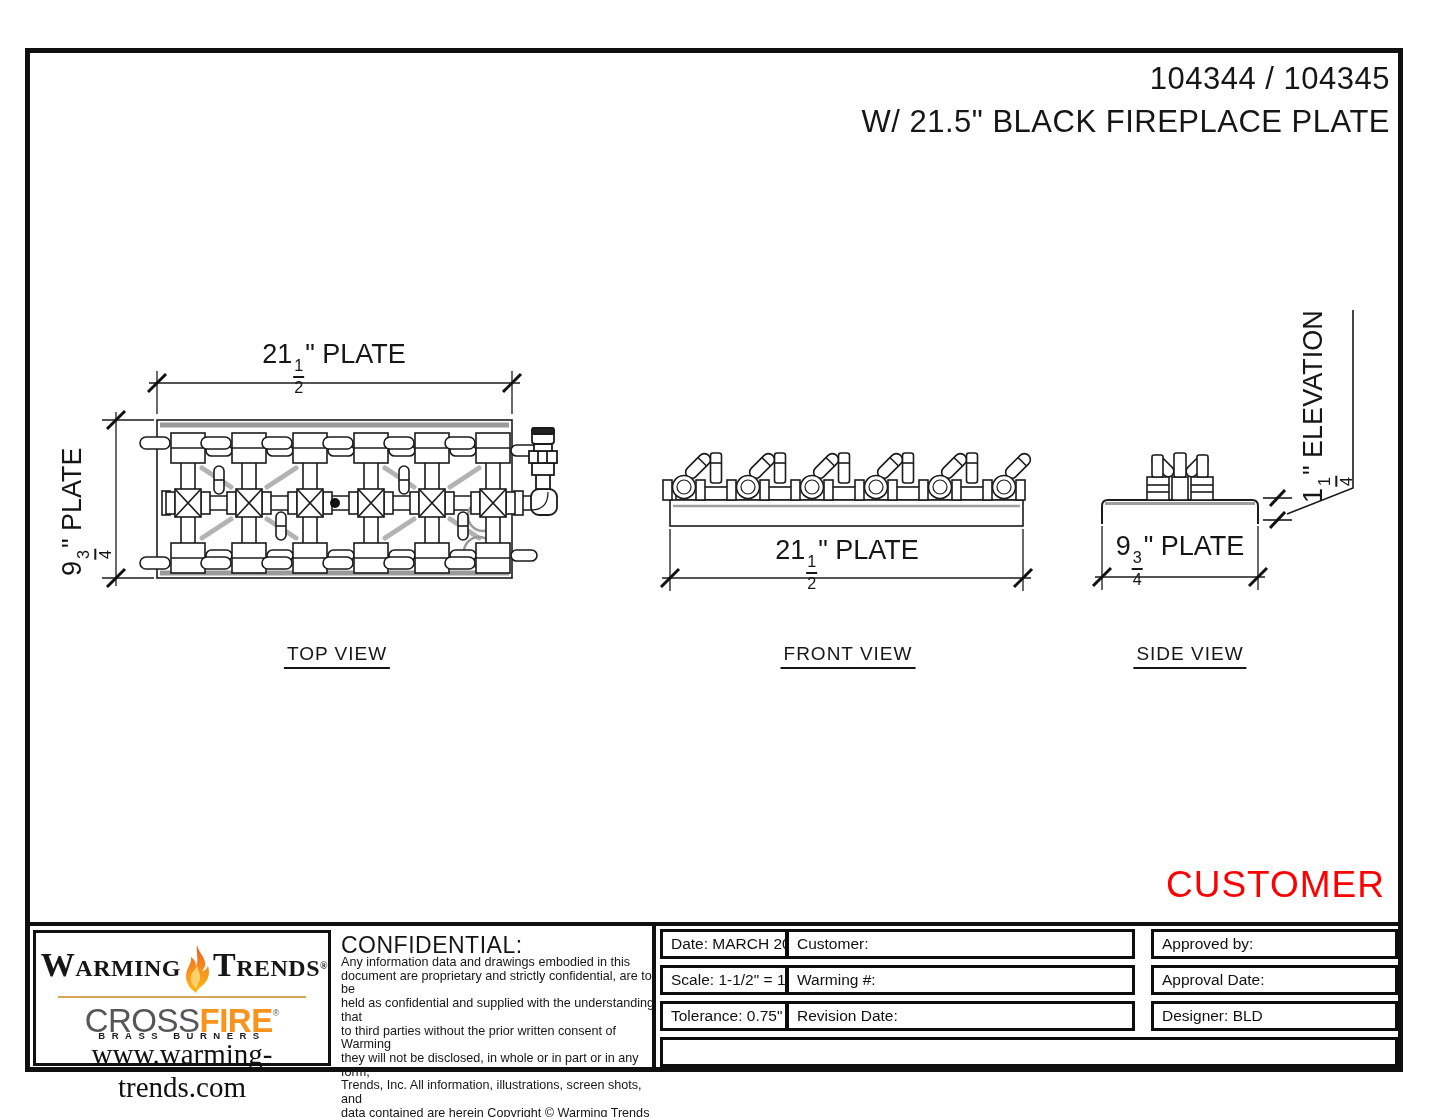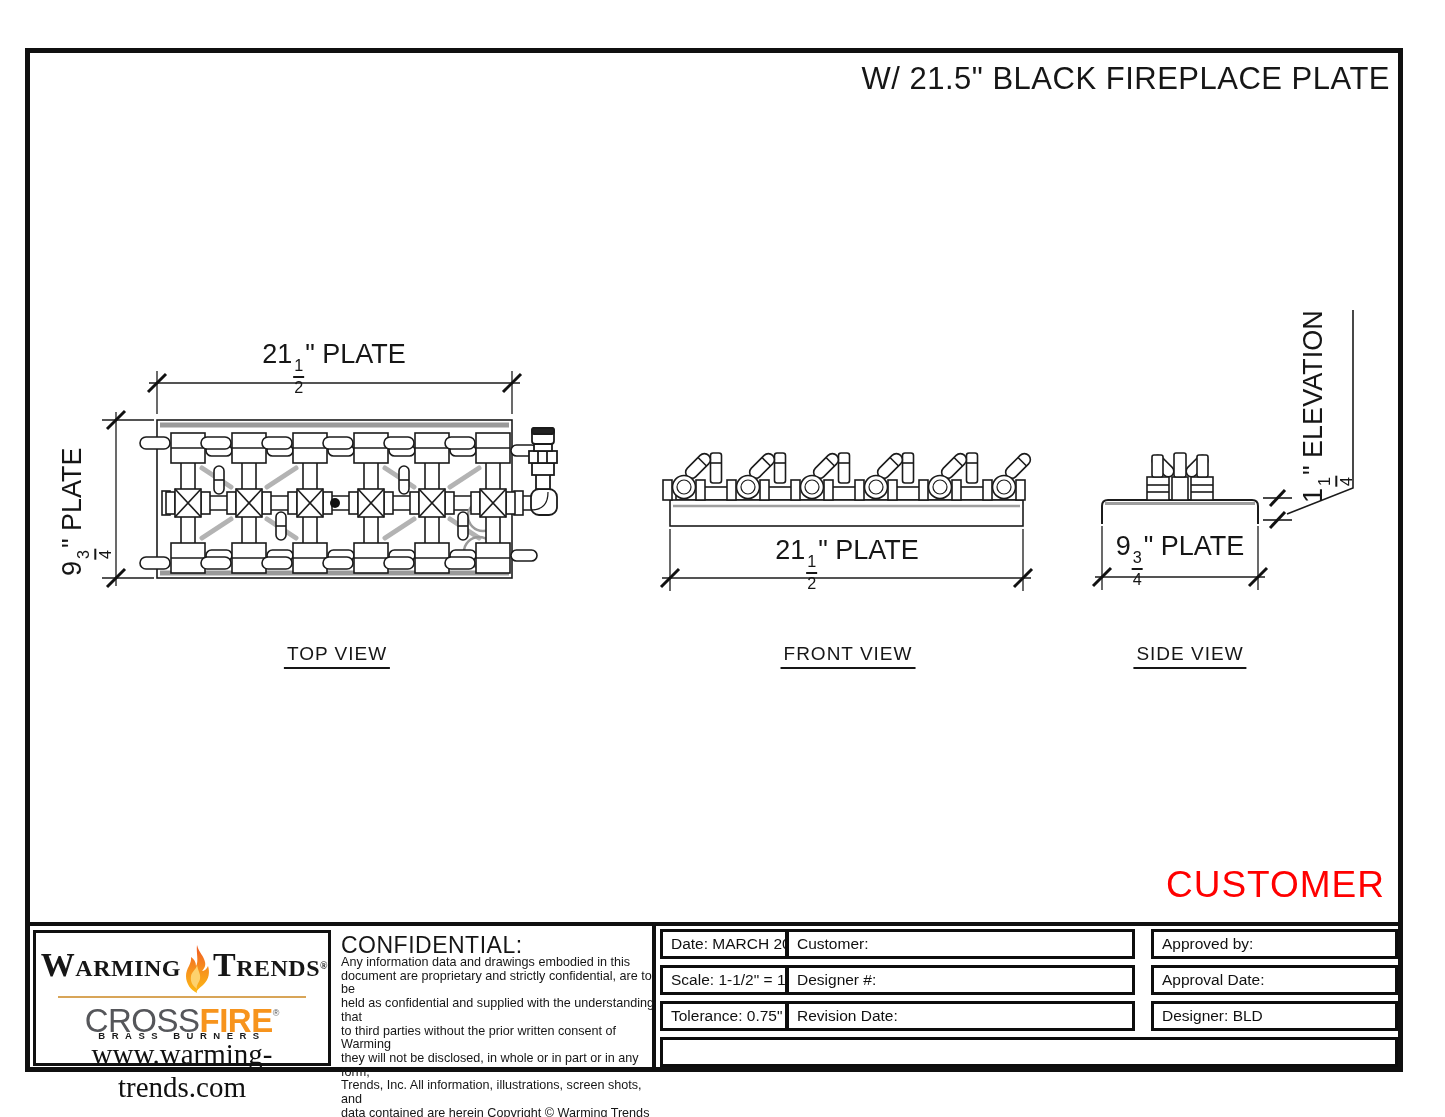--- a/index.html
+++ b/index.html
@@ -61,20 +61,21 @@
   .r4{top:1037px;height:30px;}
 </style>
 </head>
 <body>
 
 <div class="abs" id="frame"></div>
 <div class="abs" id="tb-top-line"></div>
 <div class="abs" id="tb-vdiv"></div>
 
 <div class="abs" id="header">
+  <div>104344 / 104345</div>
   <div>W/ 21.5" BLACK FIREPLACE PLATE</div>
 </div>
 
 <div class="abs" id="stamp" style="color:#ff0000">CUSTOMER</div>
 
 <svg class="abs" width="1445" height="1117" viewBox="0 0 1445 1117" style="left:0;top:0">
   <defs>
 
     <g id="asmT" fill="#fff" stroke="#1b1b1b" stroke-width="1.6">
       <rect x="-7" y="-41" width="14" height="28"></rect>
@@ -329,18 +330,18 @@
   <div>they will not be disclosed, in whole or in part or in any form,</div>
   <div>Trends, Inc. All information, illustrations, screen shots, and</div>
   <div>data contained are herein Copyright © Warming Trends Inc.</div>
 
 </div>
 
 <div class="abs cell c1 r1">Date: MARCH 2024</div>
 <div class="abs cell c2 r1">Customer:</div>
 <div class="abs cell c3 r1">Approved by:</div>
 <div class="abs cell c1 r2">Scale: 1-1/2" = 1'-0"</div>
-<div class="abs cell c2 r2">Designer #:</div>
+<div class="abs cell c2 r2">Warming #:</div>
 <div class="abs cell c3 r2">Approval Date:</div>
 <div class="abs cell c1 r3">Tolerance: 0.75"</div>
 <div class="abs cell c2 r3">Revision Date:</div>
 <div class="abs cell c3 r3">Designer: BLD</div>
 <div class="abs cell r4" style="left:660px;width:738px"></div>
 
 </body></html>

